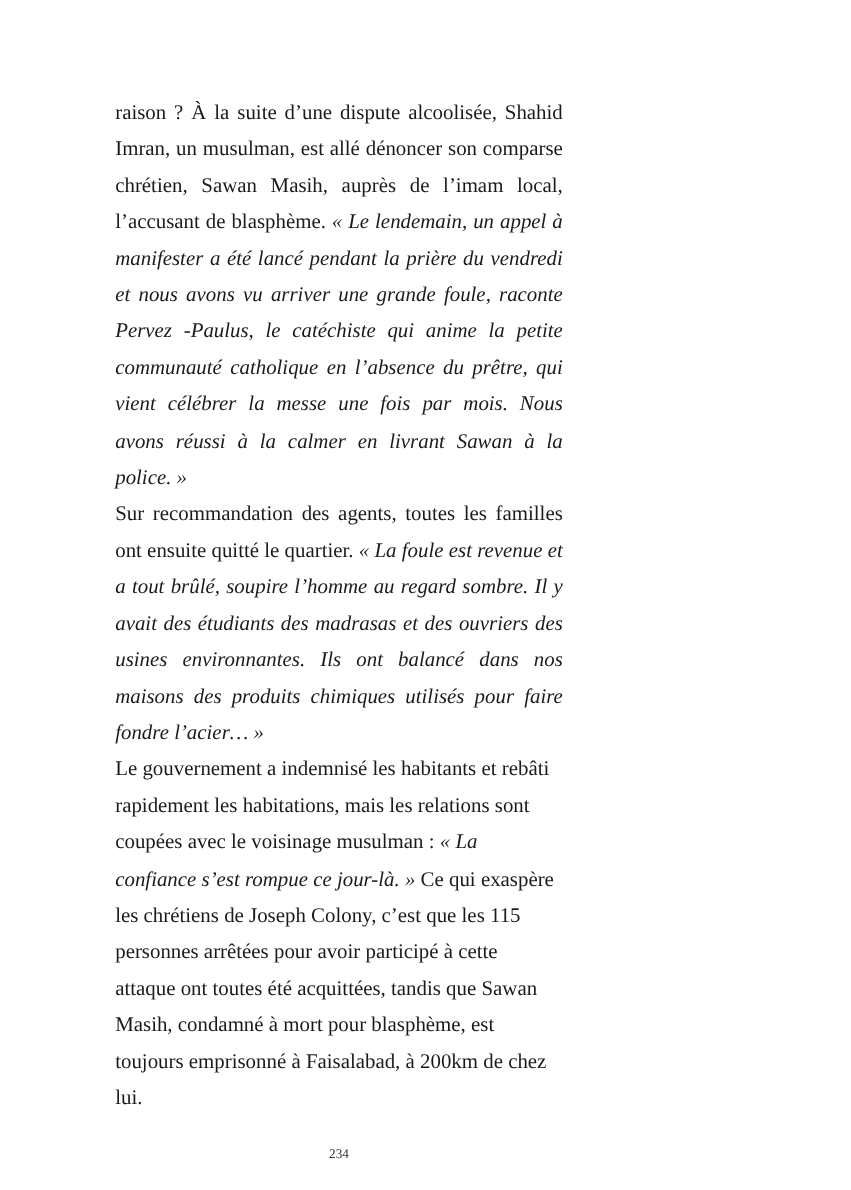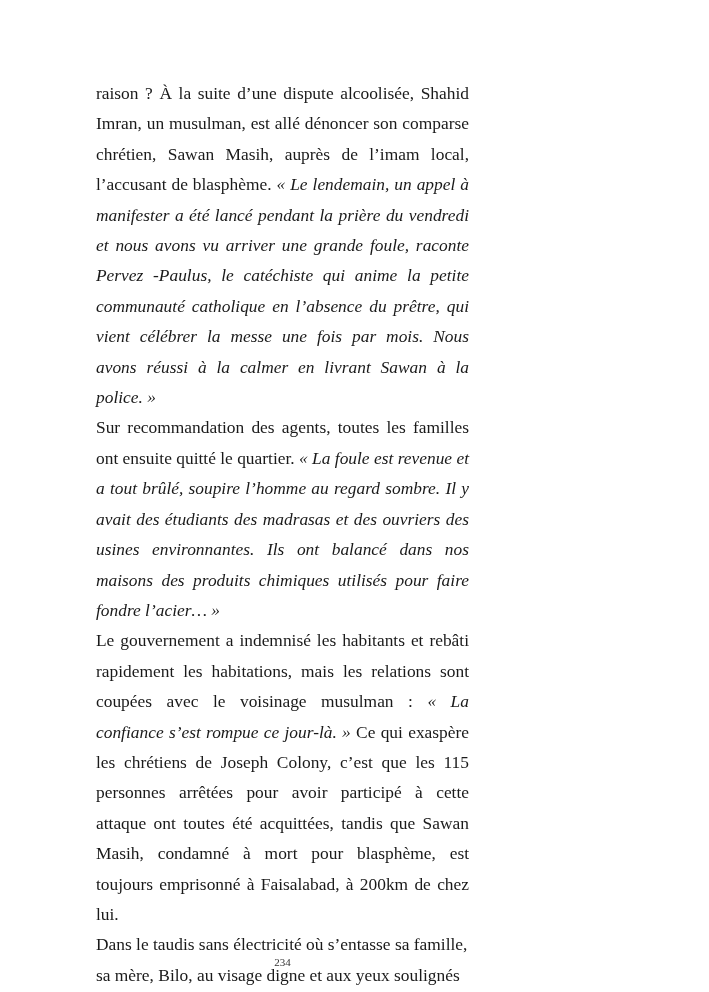--- a/index.html
+++ b/index.html
@@ -52,16 +52,15 @@
   
 </style>
 </head>
 <body>
 
 <div class="page">
   <div class="body-text">
     <p class="para" id="p1"><span>raison ? À la suite d’une dispute alcoolisée, Shahid Imran, un musulman, est allé dénoncer son comparse chrétien, Sawan Masih, auprès de l’imam local, l’accusant de blasphème. </span><span class="quote">« Le lendemain, un appel à manifester a été lancé pendant la prière du vendredi et nous avons vu arriver une grande foule, raconte Pervez -Paulus, le catéchiste qui anime la petite communauté catholique en l’absence du prêtre, qui vient célébrer la messe une fois par mois. Nous avons réussi à la calmer en livrant Sawan à la police. »</span></p>
     <p class="para" id="p2"><span>Sur recommandation des agents, toutes les familles ont ensuite quitté le quartier. </span><span class="quote">« La foule est revenue et a tout brûlé, soupire l’homme au regard sombre. Il y avait des étudiants des madrasas et des ouvriers des usines environnantes. Ils ont balancé dans nos maisons des produits chimiques utilisés pour faire fondre l’acier… »</span></p>
     <p class="para" id="p3"><span>Le gouvernement a indemnisé les habitants et rebâti rapidement les habitations, mais les relations sont coupées avec le voisinage musulman : </span><span class="quote">« La confiance s’est rompue ce jour-là. »</span><span> Ce qui exaspère les chrétiens de Joseph Colony, c’est que les 115 personnes arrêtées pour avoir participé à cette attaque ont toutes été acquittées, tandis que Sawan Masih, condamné à mort pour blasphème, est toujours emprisonné à Faisalabad, à 200km de chez lui.</span></p>
-    <p class="para" id="p4"><span>Dans le taudis sans électricité où s’entasse sa famille, sa mère, Bilo, au visage digne et aux yeux soulignés</span></p>
   </div>
   <div class="folio">234</div>
 </div>
 
 </body></html>

